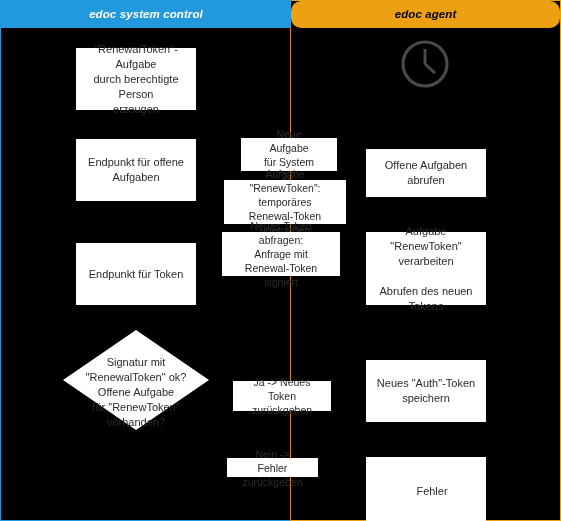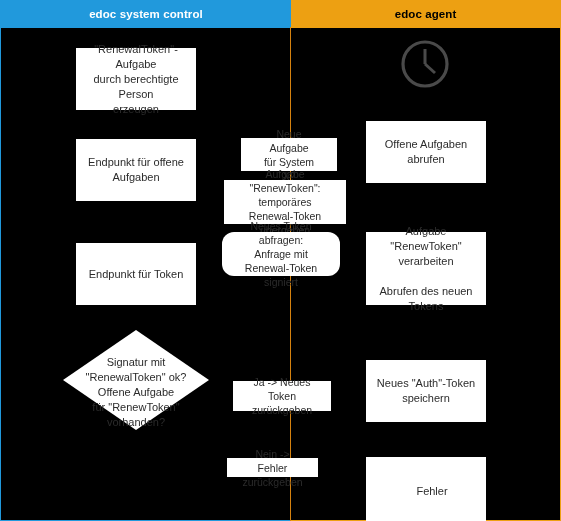--- a/index.html
+++ b/index.html
@@ -17,39 +17,40 @@
     font-family: "Liberation Sans", sans-serif;
   }
 
   
   .lane {
     position: absolute;
     top: 0;
     height: 521px;
     box-sizing: border-box;
     background: #000000;
+    font-style: italic;
   }
   .lane-left  { left: 0;   width: 291px; border: 1px solid #2199dc; border-right: none; }
   .lane-right { left: 291px; width: 270px; border: 1px solid #eda012; border-left: none; }
 
   .lane-header {
     position: absolute;
     top: 0;
     left: 0;
     right: 0;
     height: 27px;
     line-height: 27px;
     text-align: center;
     font-size: 11.5px;
     font-weight: bold;
     letter-spacing: .1px;
     box-sizing: border-box;
   }
   .lane-left  .lane-header { background: #2199dc; color: #ffffff; }
-  .lane-right .lane-header { background: #eda012; color: #000000; }
+  .lane-right .lane-header { background: #eda012; color: #000000; border-radius: 10px; }
 
   
   .lane-divider {
     position: absolute;
     left: 290px;
     top: 27px;
     width: 1px;
     height: 494px;
     background: #d5820f;
   }
@@ -152,41 +153,41 @@
 
   <div class="diamond-wrap" style="left:63px; top:330px; width:146px; height:100px;">
     <div class="diamond-shape"></div>
     <div class="diamond-text">Signatur mit
 "RenewalToken" ok?
 Offene Aufgabe
 für "RenewToken"
 vorhanden?</div>
   </div>
 
-  <div class="node" style="left:366px; top:121px; width:120px; height:62px;">Offene Aufgaben abrufen</div>
+  <div class="node" style="left:366px; top:149px; width:120px; height:48px;">Offene Aufgaben abrufen</div>
 
   <div class="node" style="left:366px; top:232px; width:120px; height:73px;">Aufgabe "RenewToken"
 verarbeiten
 
 Abrufen des neuen
 Tokens</div>
 
   <div class="node" style="left:366px; top:360px; width:120px; height:62px;">Neues "Auth"-Token
 speichern</div>
 
   <div class="node" style="left:366px; top:457px; width:120px; height:69px;padding-left:17px;">Fehler</div>
 
   <div class="label-box" style="left:241px; top:138px; width:96px; height:33px;">Neue Aufgabe
 für System X?</div>
 
   <div class="label-box" style="left:224px; top:180px; width:122px; height:44px;">Aufgabe "RenewToken":
 temporäres Renewal-Token
 übergeben</div>
 
-  <div class="label-box" style="left:222px; top:232px; width:118px; height:44px;border-radius:12px;">Neues Token abfragen:
+  <div class="label-box" style="left:222px; top:232px; width:118px; height:44px;">Neues Token abfragen:
 Anfrage mit
 Renewal-Token signiert</div>
 
   <div class="label-box" style="left:233px; top:381px; width:98px; height:30px;">Ja -&gt; Neues Token
 zurückgeben</div>
 
   <div class="label-box" style="left:227px; top:458px; width:91px; height:19px;">Nein -&gt; Fehler
 zurückgeben</div>
 
 </div>

